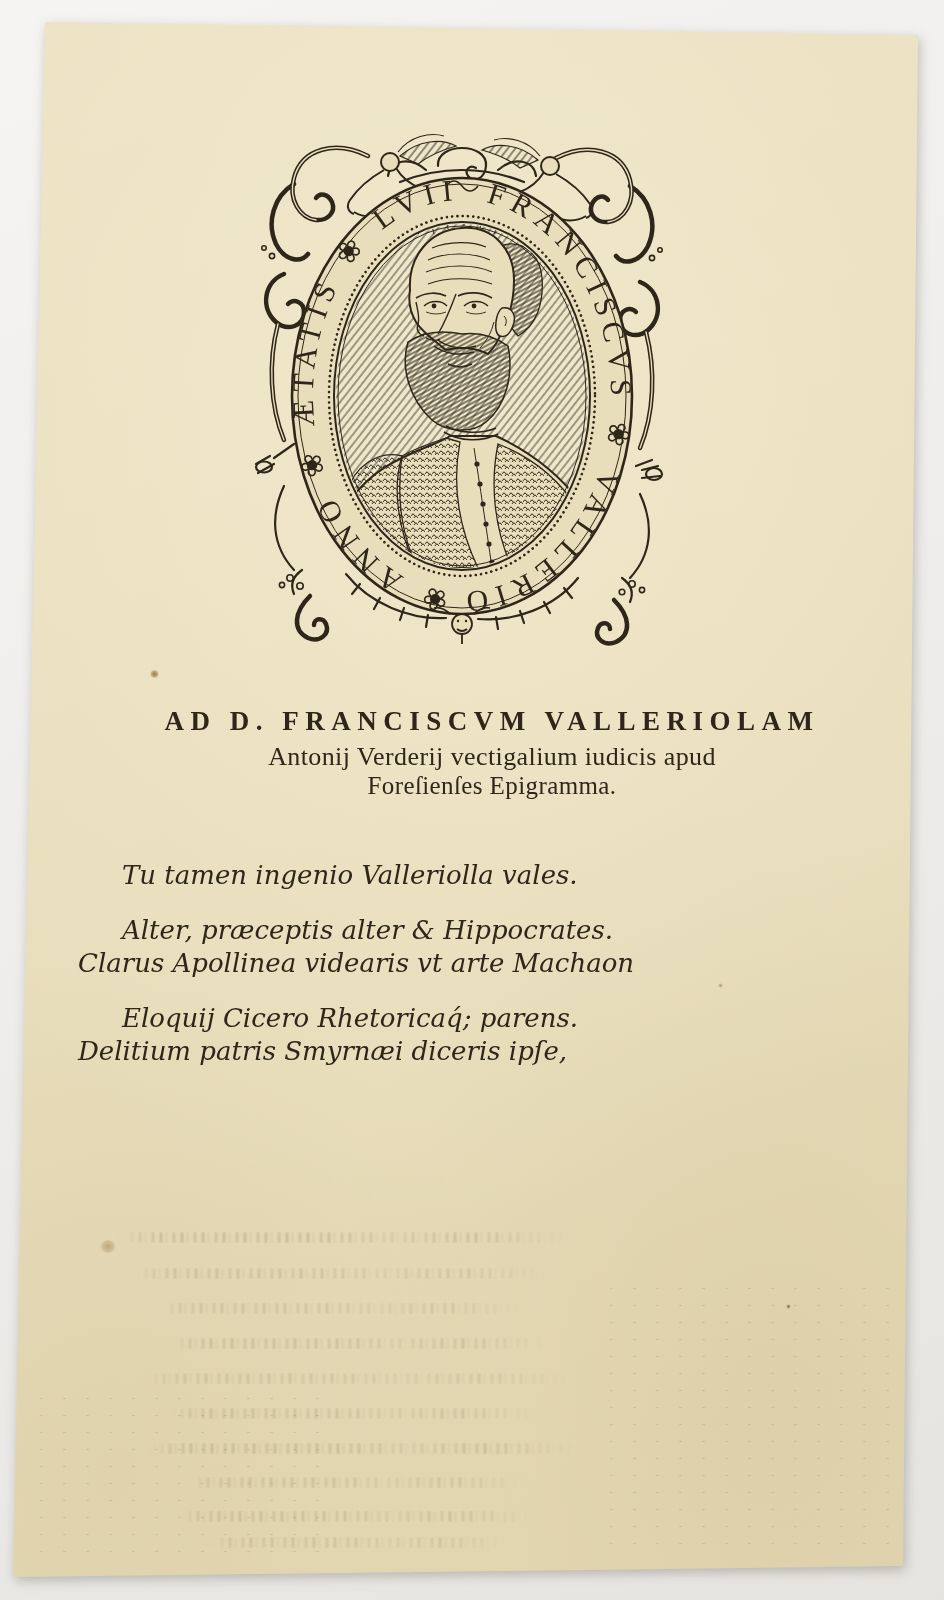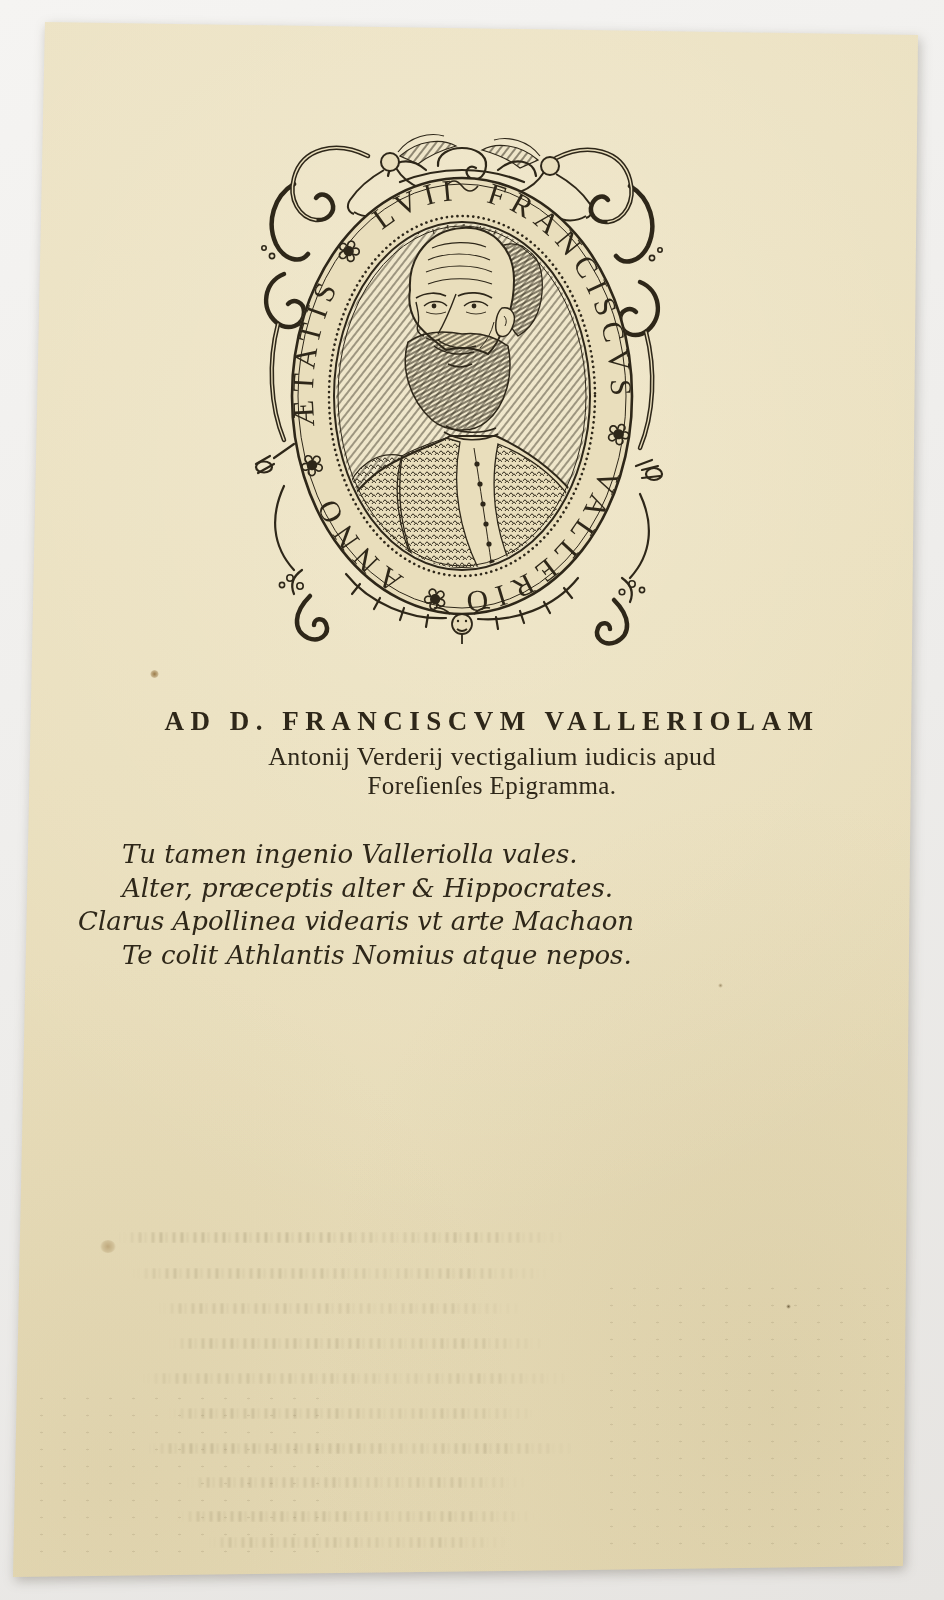--- a/index.html
+++ b/index.html
@@ -20,21 +20,21 @@
   }
   .ink{color:#2e2719;margin-left:40px;}
   .heading{position:absolute;left:0;right:0;text-align:center;color:#2e2719;}
   .heading-caps{top:706px;font-size:27px;letter-spacing:6.5px;font-weight:bold;
     font-family:"Liberation Serif",serif;}
   .heading-sub1{top:742px;font-size:26px;letter-spacing:.4px;}
   .heading-sub2{top:772px;font-size:25px;letter-spacing:.4px;}
   .poem{position:absolute;left:78px;top:838px;width:760px;color:#2e2719;
     font-family:"DejaVu Serif",serif;font-style:italic;font-size:26px;line-height:33.5px;}
   .pline{white-space:nowrap;}
-  .pline.indent{padding-left:44px;}
+  .pline.indent{padding-left:44px;margin-top:21px;}
   .ghost{position:absolute;height:11px;opacity:.5;filter:blur(1.1px);
     background:repeating-linear-gradient(90deg,
       rgba(104,90,56,.55) 0 2px, transparent 2px 6px,
       rgba(104,90,56,.35) 6px 7px, transparent 7px 13px,
       rgba(104,90,56,.45) 13px 15px, transparent 15px 21px);
     -webkit-mask-image:linear-gradient(90deg,transparent 0,#000 8%,#000 46%,rgba(0,0,0,.55) 60%,#000 78%,transparent 100%);
             mask-image:linear-gradient(90deg,transparent 0,#000 8%,#000 46%,rgba(0,0,0,.55) 60%,#000 78%,transparent 100%);}
   .speckles{position:absolute;opacity:.16;filter:blur(.4px);
     background-image:radial-gradient(rgba(84,70,40,.8) 1px, transparent 1.5px);
     background-size:23px 17px;}
@@ -197,21 +197,22 @@
 </svg>
 
 <div class="heading heading-caps ink">AD D. FRANCISCVM VALLERIOLAM</div>
 <div class="heading heading-sub1 ink">Antonij Verderij vectigalium iudicis apud</div>
 <div class="heading heading-sub2 ink">Foreſienſes Epigramma.</div>
 
 <div class="poem">
   <div class="pline indent">Tu tamen ingenio Valleriolla vales.</div>
   <div class="pline indent">Alter, præceptis alter &amp; Hippocrates.</div>
   <div class="pline">Clarus Apollinea videaris vt arte Machaon</div>
-  <div class="pline indent">Te colit Athlantis Nomius atque nepos.</div>
+  <div class="pline indent">Eloquij Cicero Rhetoricaq́; parens.</div>
+  <div class="pline">Delitium patris Smyrnæi diceris ipſe,</div>
 </div>
 
 <div>
   <div class="ghost" style="left:118px;top:1232px;width:450px;opacity:.52"></div>
   <div class="ghost" style="left:132px;top:1268px;width:420px;opacity:.44"></div>
   <div class="ghost" style="left:158px;top:1303px;width:366px;opacity:.40"></div>
   <div class="ghost" style="left:168px;top:1338px;width:380px;opacity:.46"></div>
   <div class="ghost" style="left:142px;top:1373px;width:430px;opacity:.38"></div>
   <div class="ghost" style="left:168px;top:1408px;width:372px;opacity:.44"></div>
   <div class="ghost" style="left:148px;top:1443px;width:430px;opacity:.50"></div>

